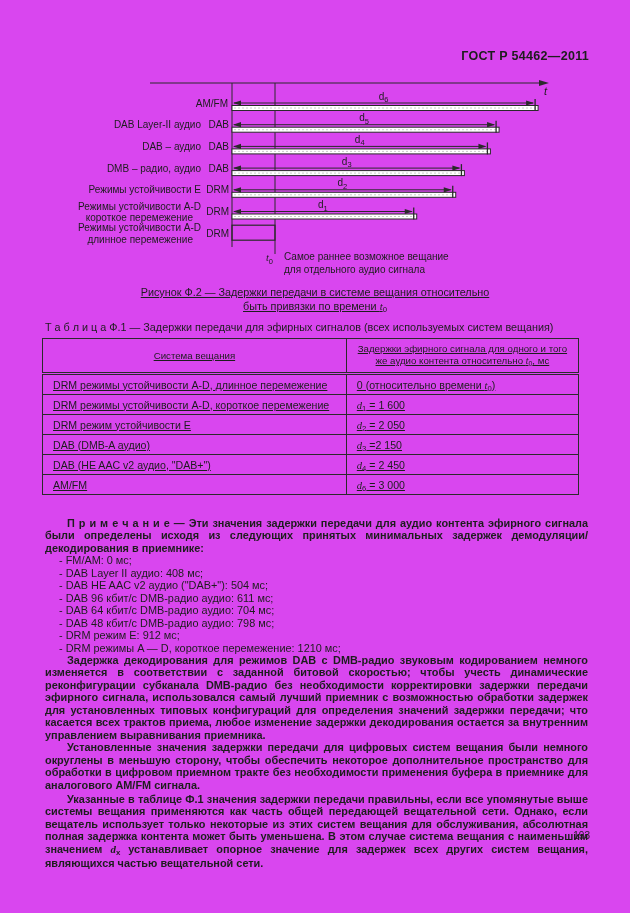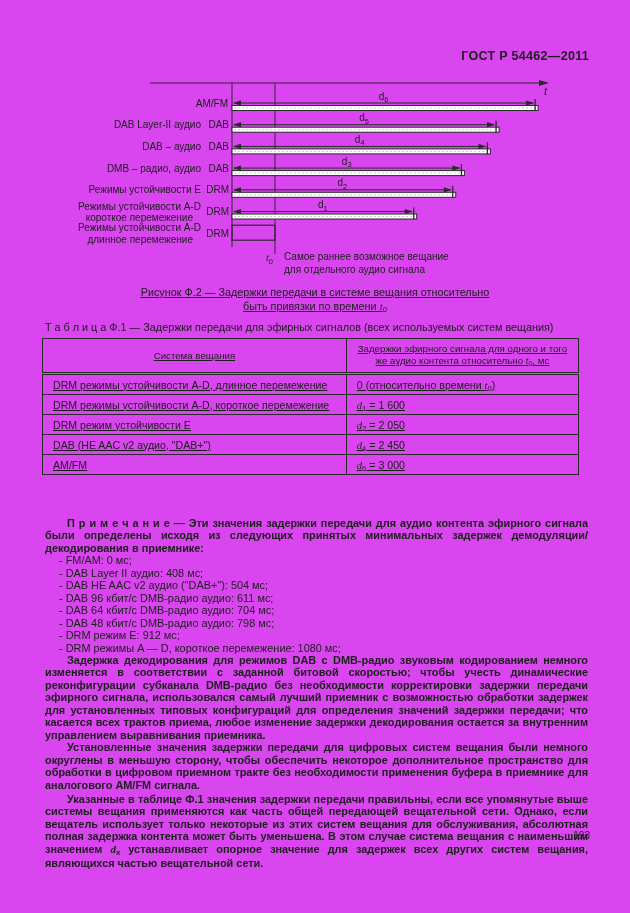--- a/index.html
+++ b/index.html
@@ -158,41 +158,45 @@
         </tr>
         <tr>
           <td>DRM режимы устойчивости A-D, короткое перемежение</td>
           <td><span class="it">d</span><span class="sub">1</span><span> = 1 600</span></td>
         </tr>
         <tr>
           <td>DRM режим устойчивости E</td>
           <td><span class="it">d</span><span class="sub">2</span><span> = 2 050</span></td>
         </tr>
         <tr>
+          <td>DAB (DMB-A аудио)</td>
+          <td><span class="it">d</span><span class="sub">3</span><span> =2 150</span></td>
+        </tr>
+        <tr>
           <td>DAB (HE AAC v2 аудио, "DAB+")</td>
           <td><span class="it">d</span><span class="sub">4</span><span> = 2 450</span></td>
         </tr>
         <tr>
           <td>AM/FM</td>
           <td><span class="it">d</span><span class="sub">6</span><span> = 3 000</span></td>
         </tr>
       </tbody>
   </table>
 
   <div class="textblock">
     <p class="ind"><span>П р и м е ч а н и е</span><span> — Эти значения задержки передачи для аудио контента эфирного сигнала были определены исходя из следующих принятых минимальных задержек демодуляции/декодирования в приемнике:</span></p>
     <div id="note-list" class="note-list">
         <div>- FM/AM: 0 мс;</div>
         <div>- DAB Layer II аудио: 408 мс;</div>
         <div>- DAB HE AAC v2 аудио ("DAB+"): 504 мс;</div>
         <div>- DAB 96 кбит/с DMB-радио аудио: 611 мс;</div>
         <div>- DAB 64 кбит/с DMB-радио аудио: 704 мс;</div>
         <div>- DAB 48 кбит/с DMB-радио аудио: 798 мс;</div>
         <div>- DRM режим E: 912 мс;</div>
-        <div>- DRM режимы A — D, короткое перемежение: 1080 мс;</div>
+        <div>- DRM режимы A — D, короткое перемежение: 1210 мс;</div>
       </div>
     <p class="ind">Задержка декодирования для режимов DAB с DMB-радио звуковым кодированием немного изменяется в соответствии с заданной битовой скоростью; чтобы учесть динамические реконфигурации субканала DMB-радио без необходимости корректировки задержки передачи эфирного сигнала, использовался самый лучший приемник с возможностью обработки задержек для установленных типовых конфигураций для определения значений задержки передачи; что касается всех трактов приема, любое изменение задержки декодирования остается за внутренним управлением выравнивания приемника.</p>
     <p class="ind">Установленные значения задержки передачи для цифровых систем вещания были немного округлены в меньшую сторону, чтобы обеспечить некоторое дополнительное пространство для обработки в цифровом приемном тракте без необходимости применения буфера в приемнике для аналогового AM/FM сигнала.</p>
     <p class="ind body-p"><span>Указанные в таблице Ф.1 значения задержки передачи правильны, если все упомянутые выше системы вещания применяются как часть общей передающей вещательной сети. Однако, если вещатель использует только некоторые из этих систем вещания для обслуживания, абсолютная полная задержка контента может быть уменьшена. В этом случае система вещания с наименьшим значением </span><span class="it">d</span><span class="sub">x</span><span> устанавливает опорное значение для задержек всех других систем вещания, являющихся частью вещательной сети.</span></p>
   </div>
 
   <div class="page-number">193</div>
 
 </div>
 

